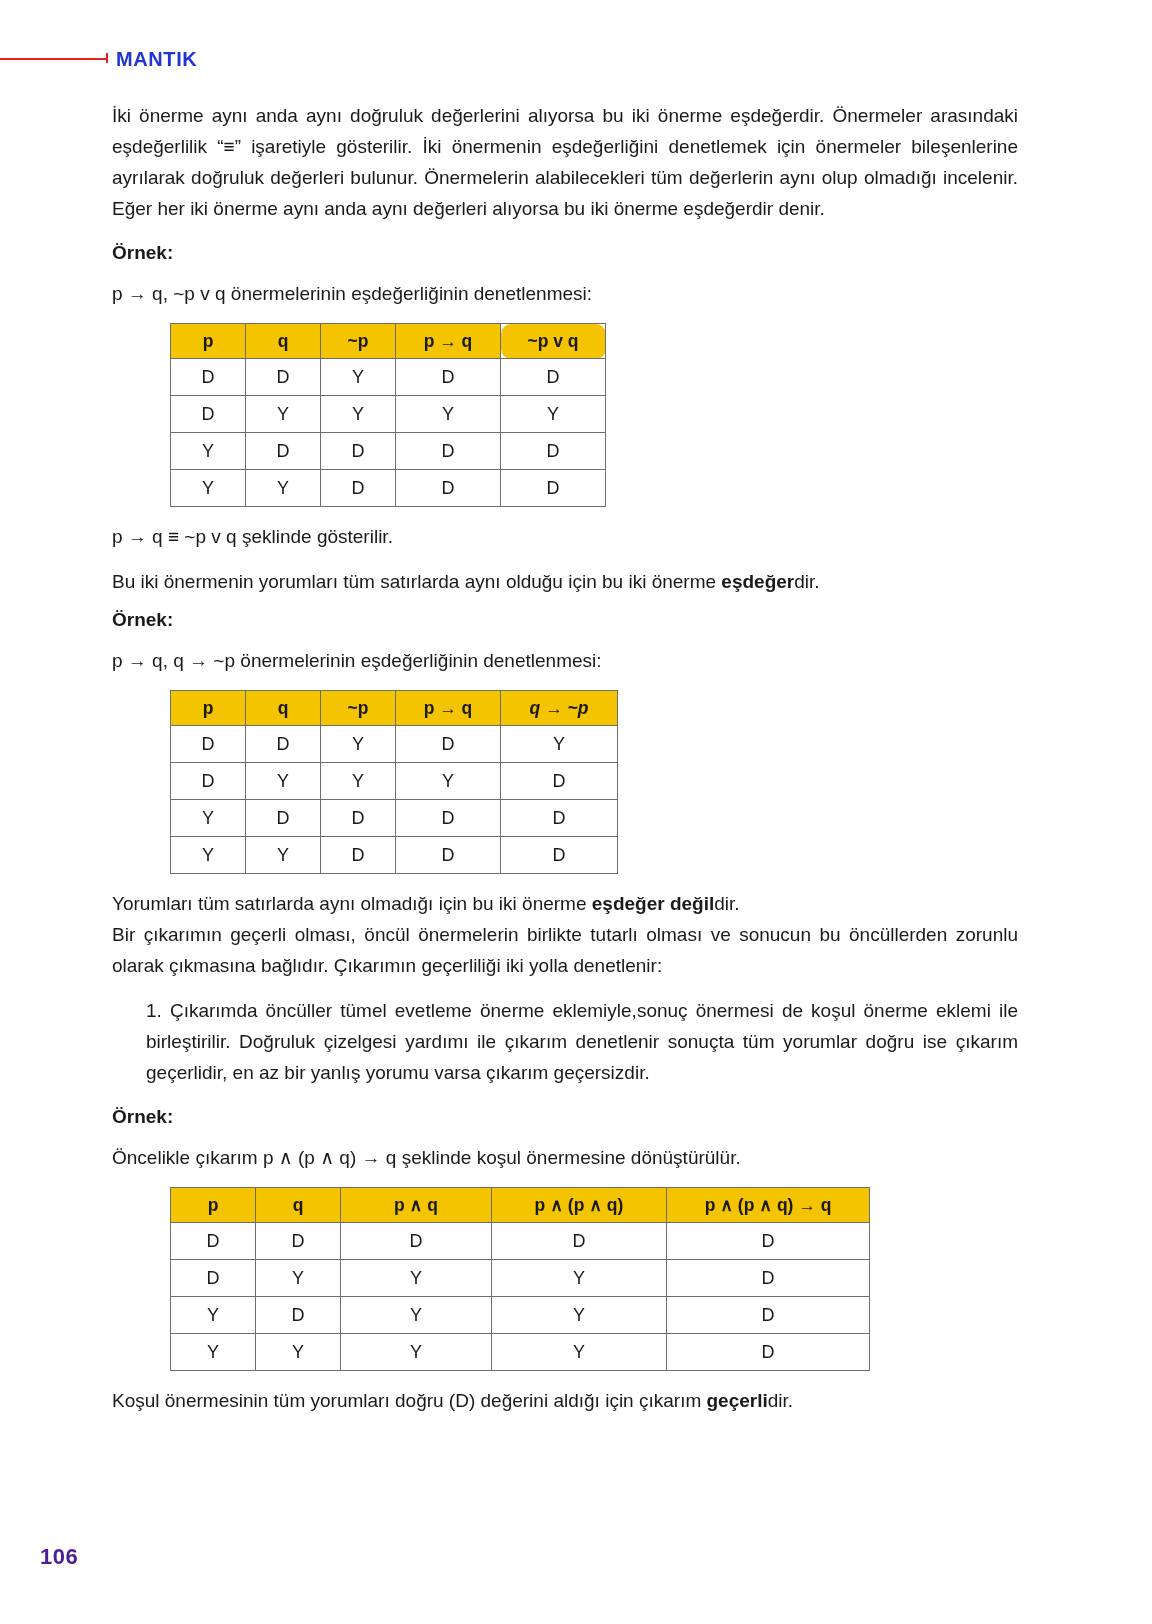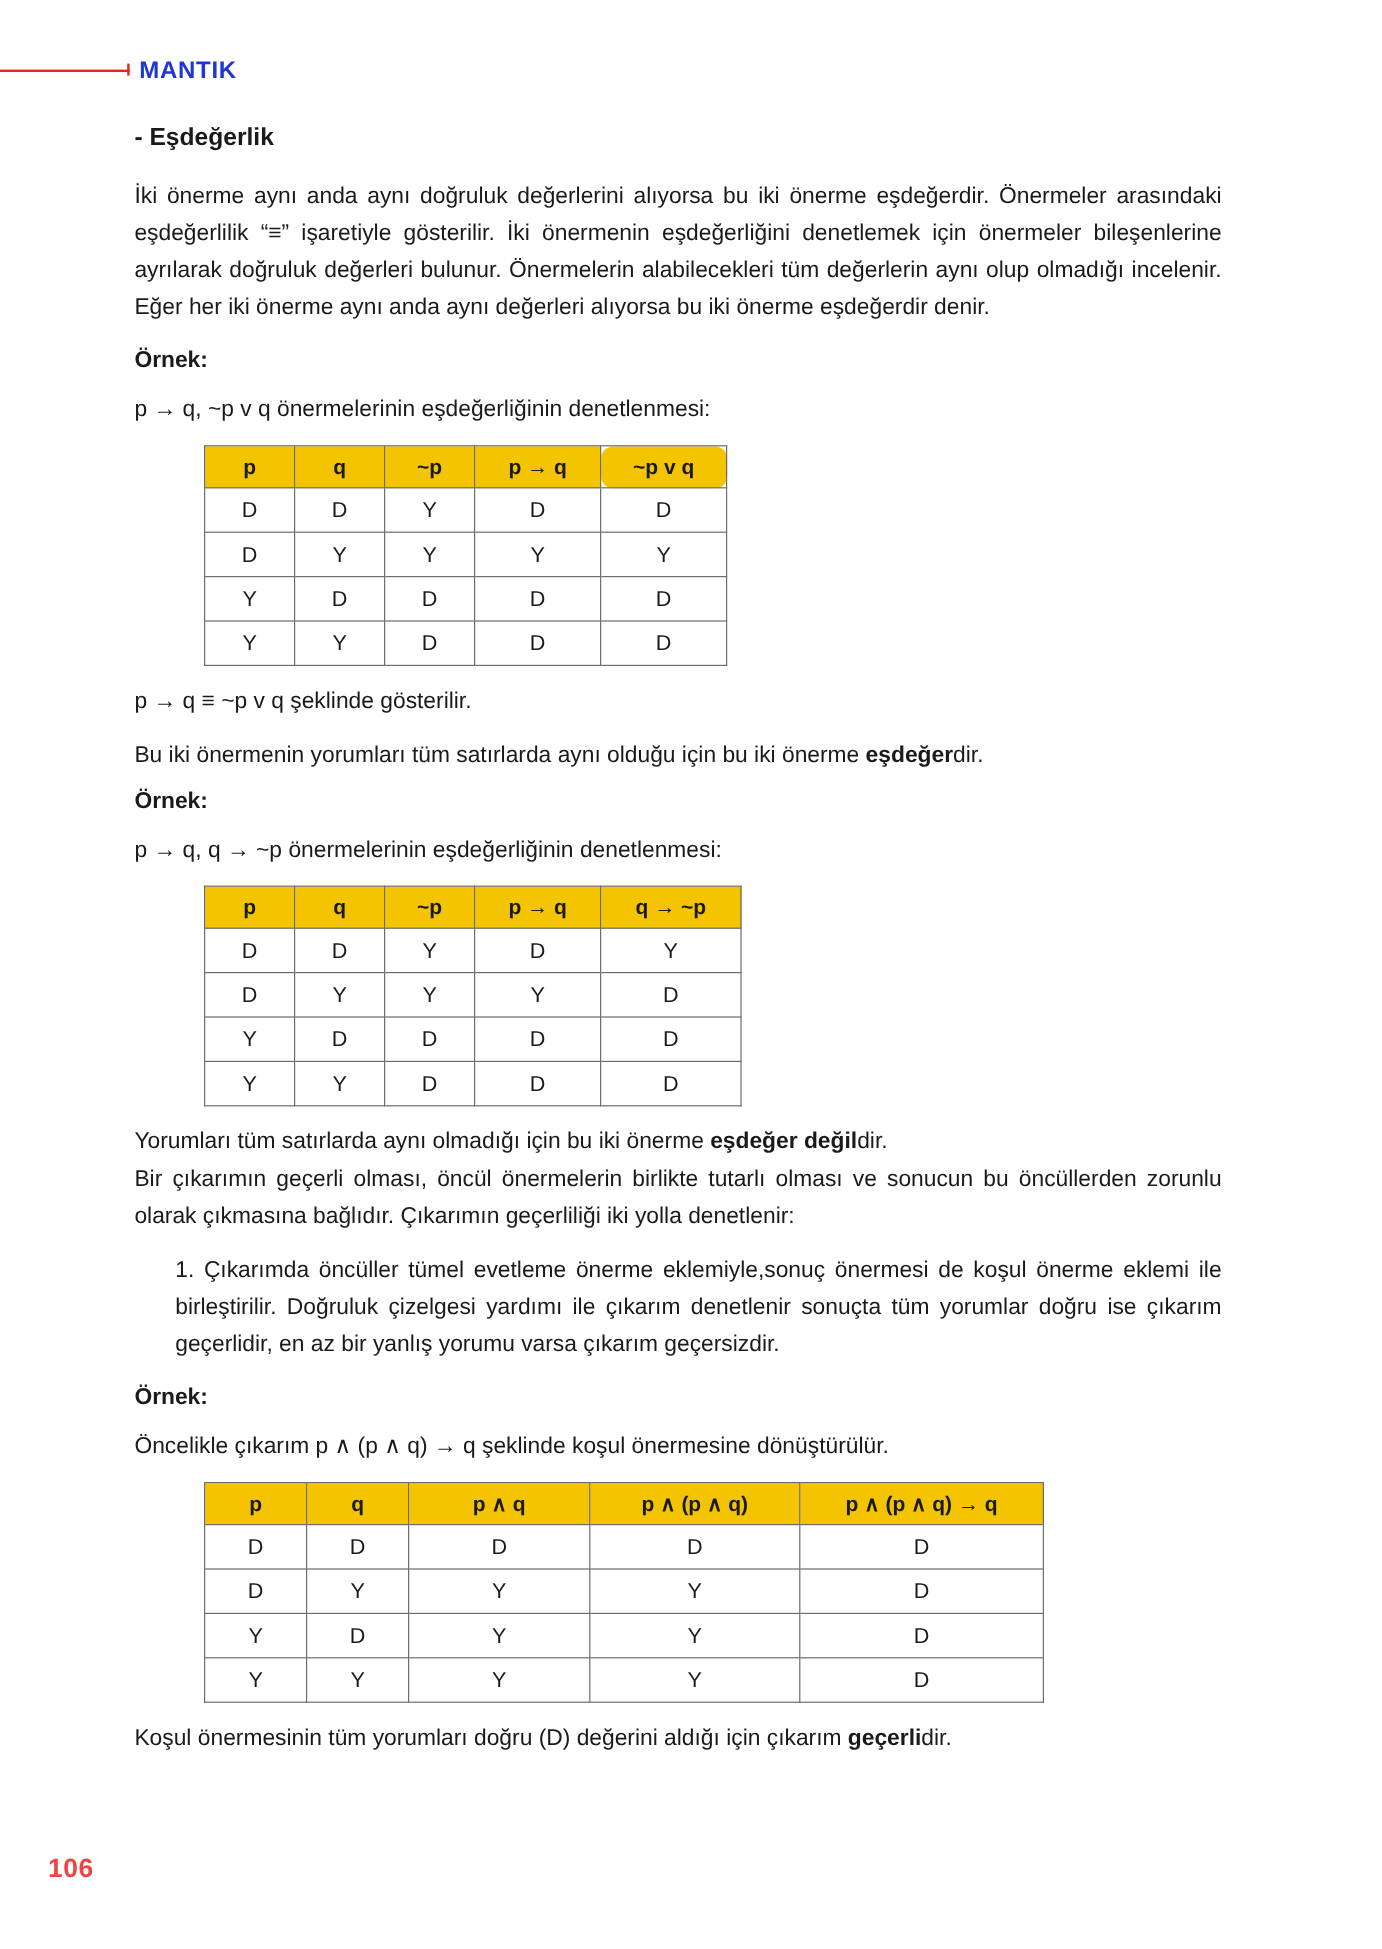--- a/index.html
+++ b/index.html
@@ -130,50 +130,49 @@
   }
   td.red, th.red { color: #ee1c1c; }
 
   
   .t1 .c0, .t1 .c1, .t1 .c2 { width: 62px; }
   .t1 .c3 { width: 92px; }
   .t1 .c4 { width: 92px; border-radius: 10px; }
 
   .t2 .c0, .t2 .c1, .t2 .c2 { width: 62px; }
   .t2 .c3 { width: 92px; }
-  .t2 .c4 { width: 104px; }
+  .t2 .c4 { width: 104px; font-style: italic; }
 
   .t3 .c0, .t3 .c1 { width: 72px; }
   .t3 .c2 { width: 138px; }
   .t3 .c3 { width: 162px; }
   .t3 .c4 { width: 190px; }
 
   
   .page-number {
     position: absolute;
     left: 40px;
     bottom: 54px;
     font-size: 22px;
     font-weight: 700;
-    color: #ef4444;
+    color: #4c1d95;
     letter-spacing: 0.5px;
   }
 </style>
 </head>
 <body>
 
 <div class="page-header">
   <div class="header-rule"></div>
   <div class="header-rule-tick"></div>
   <div class="header-title">MANTIK</div>
 </div>
 
 <div class="content">
 
-  <h2 class="sub-head">- Eşdeğerlik</h2>
 
   <p class="body">İki önerme aynı anda aynı doğruluk değerlerini alıyorsa bu iki önerme eşdeğerdir. Önermeler arasındaki eşdeğerlilik “≡” işaretiyle gösterilir. İki önermenin eşdeğerliğini denetlemek için önermeler bileşenlerine ayrılarak doğruluk değerleri bulunur. Önermelerin alabilecekleri tüm değerlerin aynı olup olmadığı incelenir. Eğer her iki önerme aynı anda aynı değerleri alıyorsa bu iki önerme eşdeğerdir denir.</p>
 
   <div class="ornek">Örnek:</div>
 
   <div class="lead indent">p → q, ~p v q önermelerinin eşdeğerliğinin denetlenmesi:</div>
 
   <table class="truth t1">
     <thead>
       <tr>

